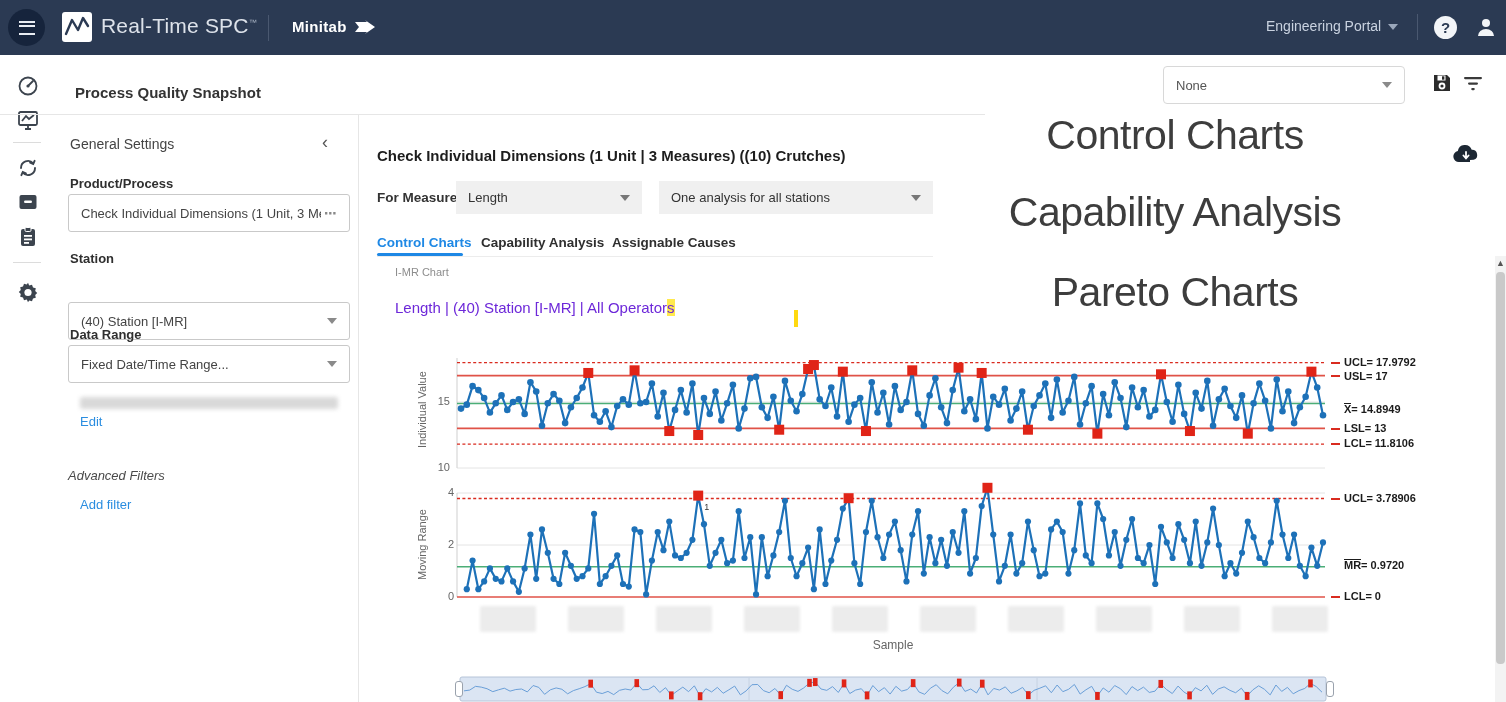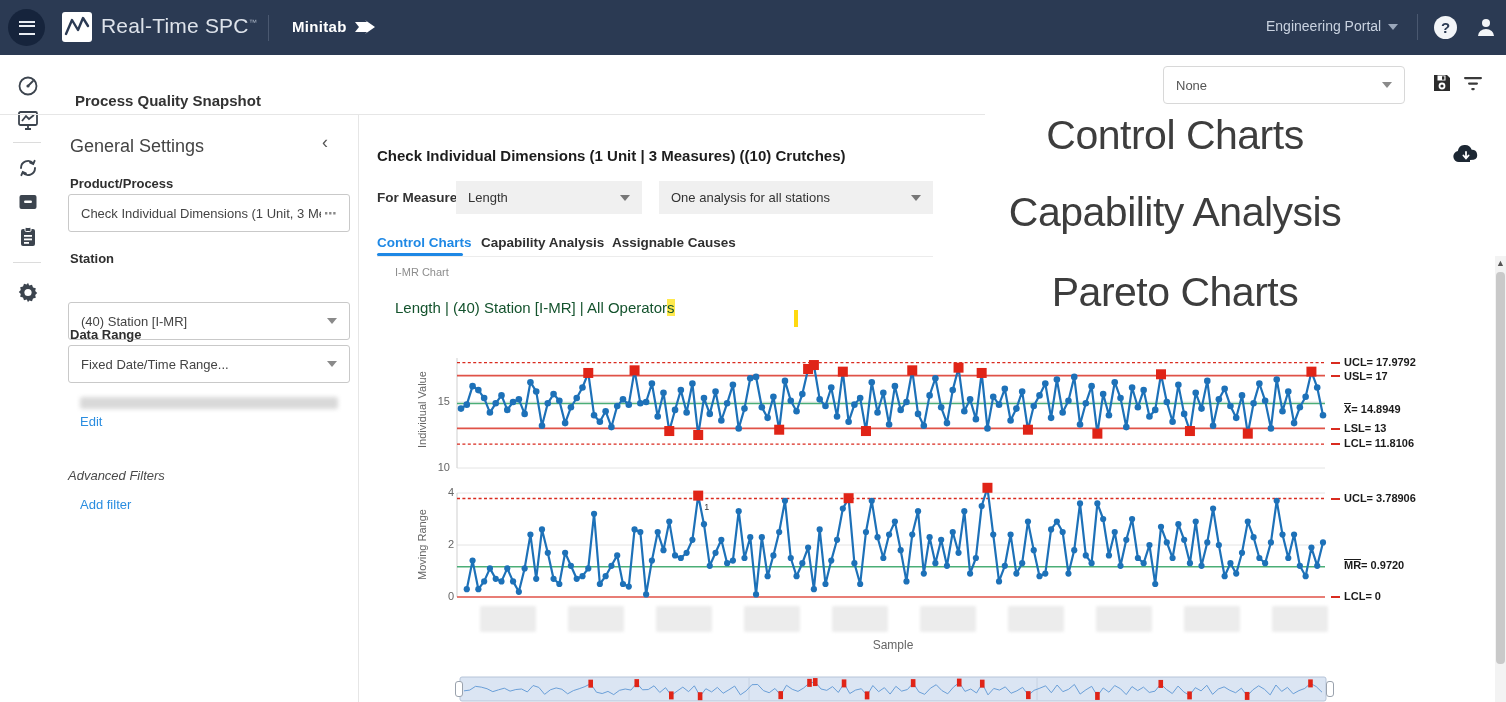--- a/index.html
+++ b/index.html
@@ -19,21 +19,21 @@
   .minitab{left:292px;top:18px;font-size:15px;font-weight:bold;color:#fff;letter-spacing:.3px;}
   .portal{font-size:14px;color:#c9d2e0;}
   .caret{display:inline-block;width:0;height:0;border-left:5px solid transparent;border-right:5px solid transparent;border-top:6px solid #9aa7bb;vertical-align:middle;margin-left:7px;}
   .help-circle{width:23px;height:23px;border-radius:50%;background:#f3f5f8;color:#2b3a53;font-weight:bold;font-size:15px;
                display:flex;align-items:center;justify-content:center;}
   
   .rail{left:0;top:55px;width:55px;height:647px;background:#fff;}
   .rail-icon{left:16px;width:24px;height:24px;color:#3c444e;}
   .rail-div{left:13px;width:28px;height:1px;background:#dcdcdc;}
   
-  .page-title{left:75px;top:92px;font-size:15px;font-weight:bold;color:#333;}
+  .page-title{left:75px;top:84px;font-size:15px;font-weight:bold;color:#333;}
   .preset{left:1163px;top:66px;width:242px;height:38px;border:1px solid #d8d8d8;border-radius:4px;background:#fff;
           display:flex;align-items:center;padding:0 12px;box-sizing:border-box;font-size:13px;color:#555;cursor:pointer;}
   .preset .caret{margin-left:auto;border-top-color:#8a8a8a;}
   .hdr-line{left:0;top:114px;width:985px;height:1px;background:#e6e6e6;}
   
   .side-label{font-size:13px;font-weight:bold;color:#2f2f2f;}
   .side-select{width:282px;height:38px;border:1px solid #c9c9c9;border-radius:3px;background:#fff;display:flex;align-items:center;
                padding:0 12px;box-sizing:border-box;font-size:13px;color:#444;cursor:pointer;}
   .side-select .caret{margin-left:auto;border-top-color:#8a8a8a;border-left-width:5px;border-right-width:5px;}
   .link{color:#2a8de0;font-size:13px;cursor:pointer;}
@@ -42,21 +42,21 @@
   
   .main-title{left:377px;top:147px;font-size:15px;font-weight:bold;color:#1d1d1d;}
   .gray-select{height:33px;background:#f0f0f0;display:flex;align-items:center;padding:0 12px;box-sizing:border-box;
                font-size:13px;color:#333;cursor:pointer;}
   .gray-select .caret{margin-left:auto;border-top-color:#777;}
   .tab{font-size:13.5px;font-weight:bold;color:#2f2f2f;cursor:pointer;}
   .tab.active{color:#1e88e5;}
   .tab-underline{height:3px;background:#1e88e5;border-radius:2px;}
   .tabs-line{left:377px;top:256px;width:556px;height:1px;background:#ececec;}
   .chart-kind{left:395px;top:266px;font-size:11px;color:#8d8d8d;}
-  .chart-sub{left:395px;top:299px;font-size:15px;color:#14532d;}
+  .chart-sub{left:395px;top:299px;font-size:15px;color:#6d28d9;}
   .hl{background:#ffe94d;}
   .cursor-bar{left:794px;top:310px;width:4px;height:17px;background:#ffd910;}
   .vlabel{writing-mode:vertical-rl;transform:rotate(180deg);font-size:11px;color:#666;text-align:center;}
   .ytick{width:22px;text-align:right;font-size:11px;color:#666;}
   .stat{left:1344px;font-size:11px;font-weight:bold;color:#1b1b1b;white-space:nowrap;}
   .stat .ovl{border-top:1.5px solid #1b1b1b;display:inline-block;line-height:1;}
   .rdash{left:1331px;width:9px;height:2px;background:#d92b1f;}
   .xtick-redact{top:606px;width:56px;height:26px;background:#ececec;border-radius:2px;filter:blur(1.5px);position:absolute;}
   .xlabel{left:453px;top:638px;width:880px;text-align:center;font-size:12px;color:#666;}
   .nav-handle{width:8px;height:16px;background:#fff;border:1px solid #9aa2ad;border-radius:3px;box-sizing:border-box;cursor:ew-resize;}
@@ -164,21 +164,21 @@
   </div>
   <div class="abs" style="left:1463px;top:76px;">
     <svg width="20" height="16" viewBox="0 0 20 16">
         <rect x="1" y="1" width="18" height="2.2" rx="1.1" fill="#3a3a3a"></rect>
         <rect x="5" y="6.5" width="10" height="2.2" rx="1.1" fill="#3a3a3a"></rect>
         <rect x="8.2" y="12" width="3.6" height="2.2" rx="1.1" fill="#3a3a3a"></rect>
       </svg>
   </div>
   <div class="abs hdr-line"></div>
 
-  <div class="abs" style="left:70px;top:136px;font-size:18px;color:#444;">General Settings</div>
+  <div class="abs" style="left:70px;top:136px;font-size:14px;color:#444;">General Settings</div>
   <div class="abs" style="left:322px;top:132px;font-size:18px;color:#555;cursor:pointer;">‹</div>
 
   <div class="abs side-label" style="left:70px;top:176px;">Product/Process</div>
   <div class="abs side-select" style="left:68px;top:194px;">
     <span style="overflow:hidden;white-space:nowrap;width:240px;">Check Individual Dimensions (1 Unit, 3 Me.</span>
     <span style="margin-left:auto;color:#888;font-weight:bold;">⋯</span>
   </div>
 
   <div class="abs side-label" style="left:70px;top:251px;">Station</div>
   <div class="abs side-select" style="left:68px;top:270px;margin-top:32px;">

